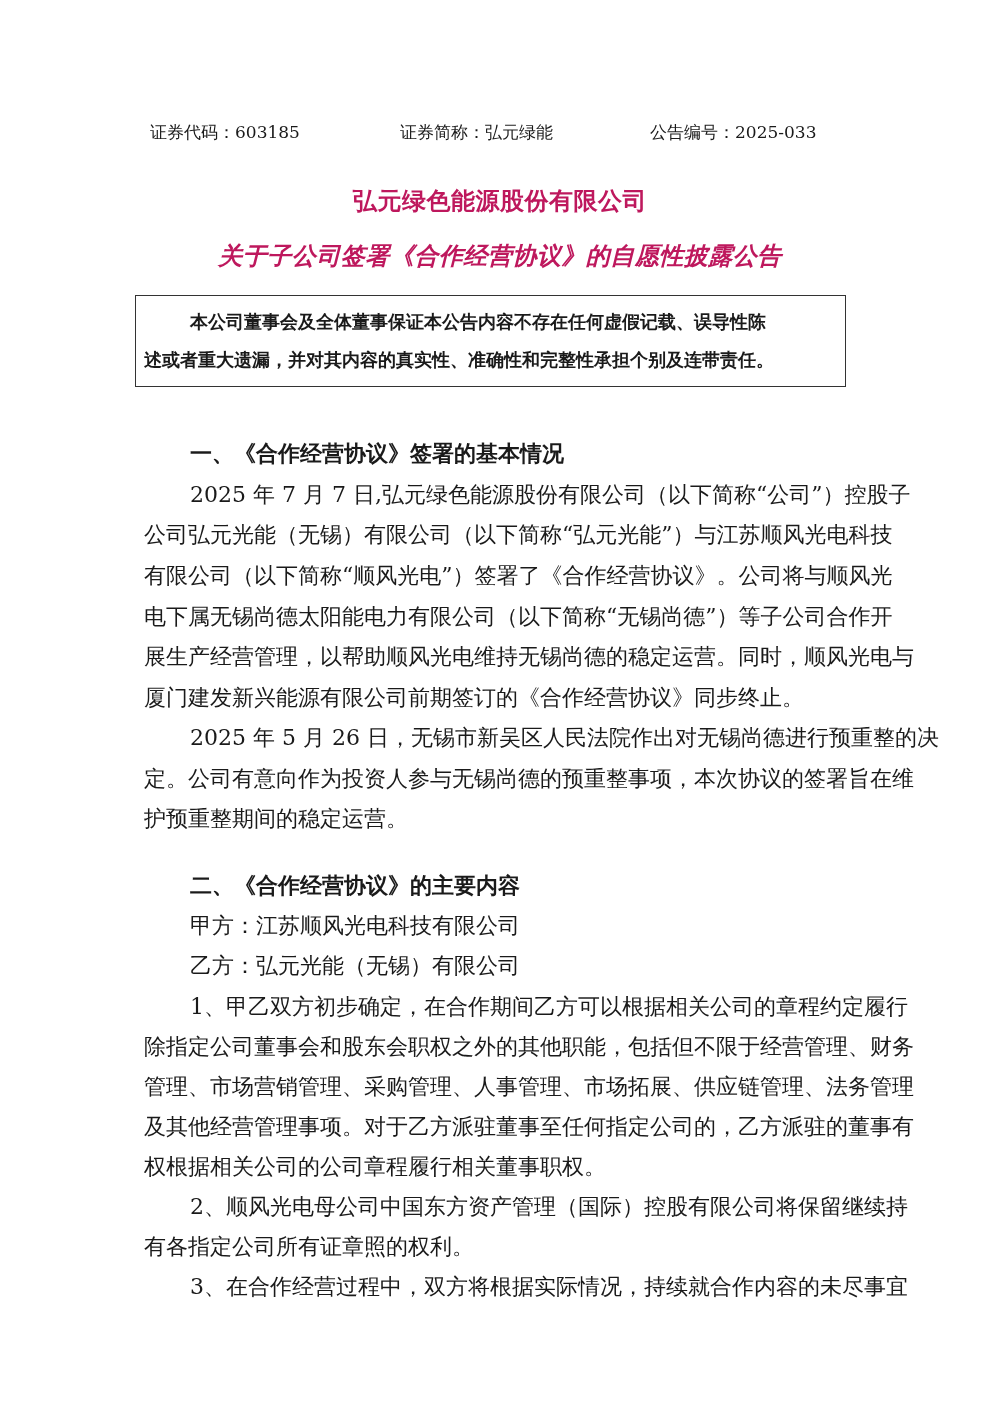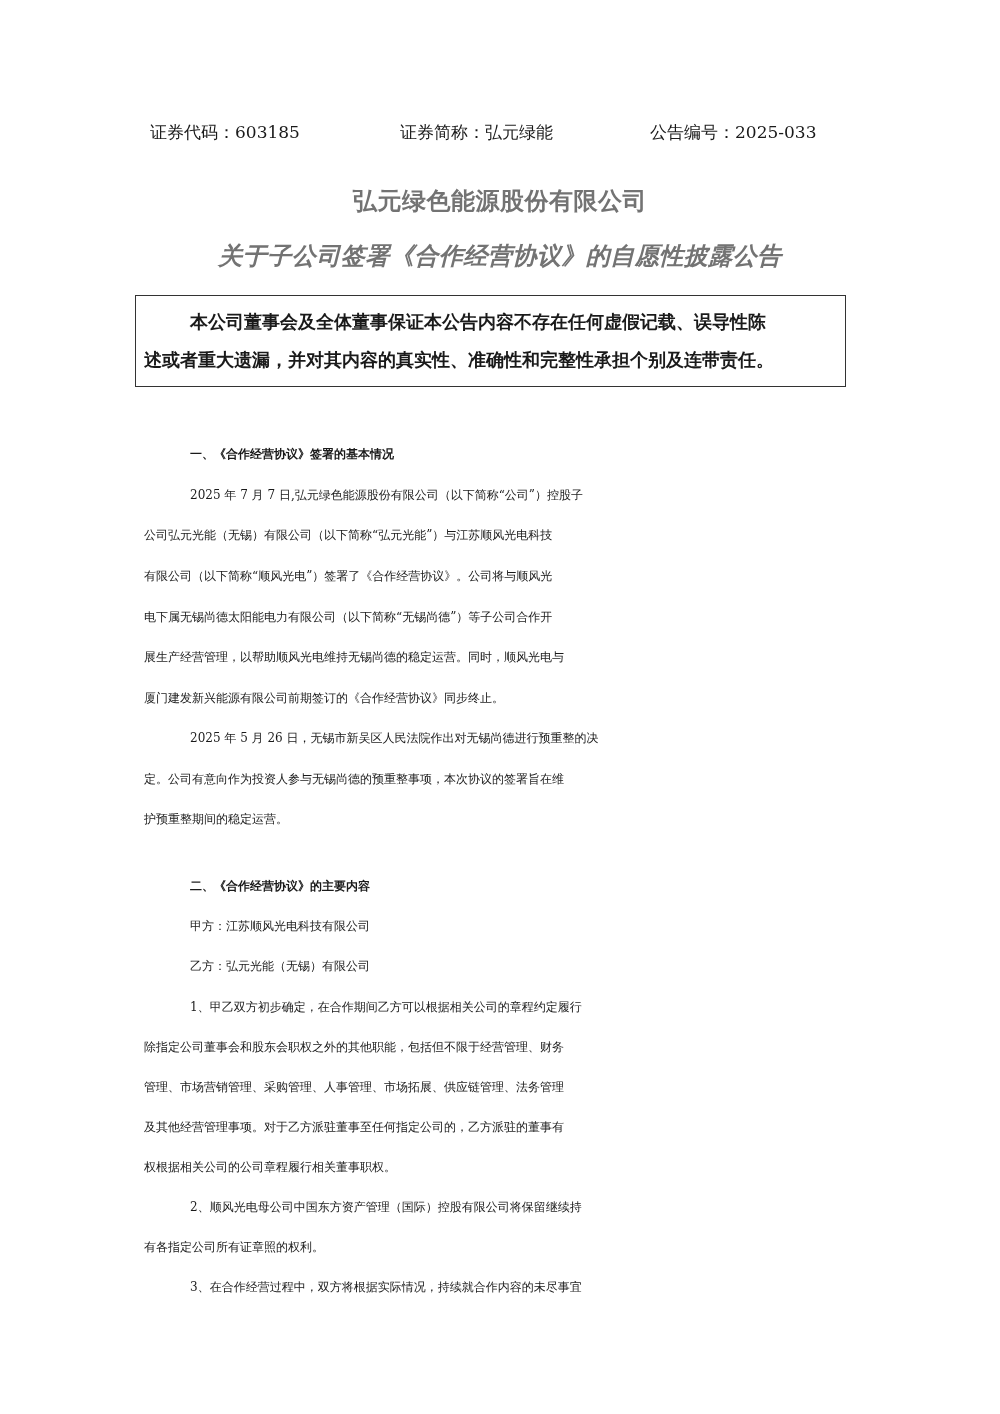--- a/index.html
+++ b/index.html
@@ -4,26 +4,26 @@
 <style>
   html, body { margin: 0; padding: 0; background: #ffffff; }
   body { width: 1000px; height: 1414px; position: relative; overflow: hidden;
          font-family: "DejaVu Serif", "Liberation Serif", serif; color: #1a1a1a; }
   .page { position: absolute; left: 0; top: 0; width: 876px; height: 1414px; padding-left: 35px; }
   .header-row { position: absolute; top: 118px; left: 150px; width: 700px; height: 28px;
                 font-size: 17px; line-height: 28px; white-space: nowrap; }
   .header-row span { position: absolute; top: 0; }
   .title { position: absolute; left: 0; width: 1000px; text-align: center;
            font-family: "DejaVu Sans", "Liberation Sans", sans-serif; font-weight: bold;
-           font-size: 24px; color: #737373; letter-spacing: 0.5px; }
+           font-size: 24px; color: #be185d; letter-spacing: 0.5px; }
   .box { position: absolute; left: 135px; top: 295px; width: 711px; height: 92px;
          border: 1.5px solid #333; box-sizing: border-box; }
   .box p { position: absolute; margin: 0; font-family: "DejaVu Sans", "Liberation Sans", sans-serif;
            font-weight: bold; font-size: 18px; white-space: nowrap; }
-  .line { position: absolute; left: 144px; margin: 0; font-size: 12px; white-space: nowrap; line-height: 28px; }
+  .line { position: absolute; left: 144px; margin: 0; font-size: 22px; white-space: nowrap; line-height: 28px; }
   .heading { font-family: "DejaVu Sans", "Liberation Sans", sans-serif; font-weight: bold; }
 </style>
 </head>
 <body>
 
 <div class="page">
 
   <div class="header-row">
     <span style="left:0;">证券代码：603185</span>
     <span style="left:250px;">证券简称：弘元绿能</span>

